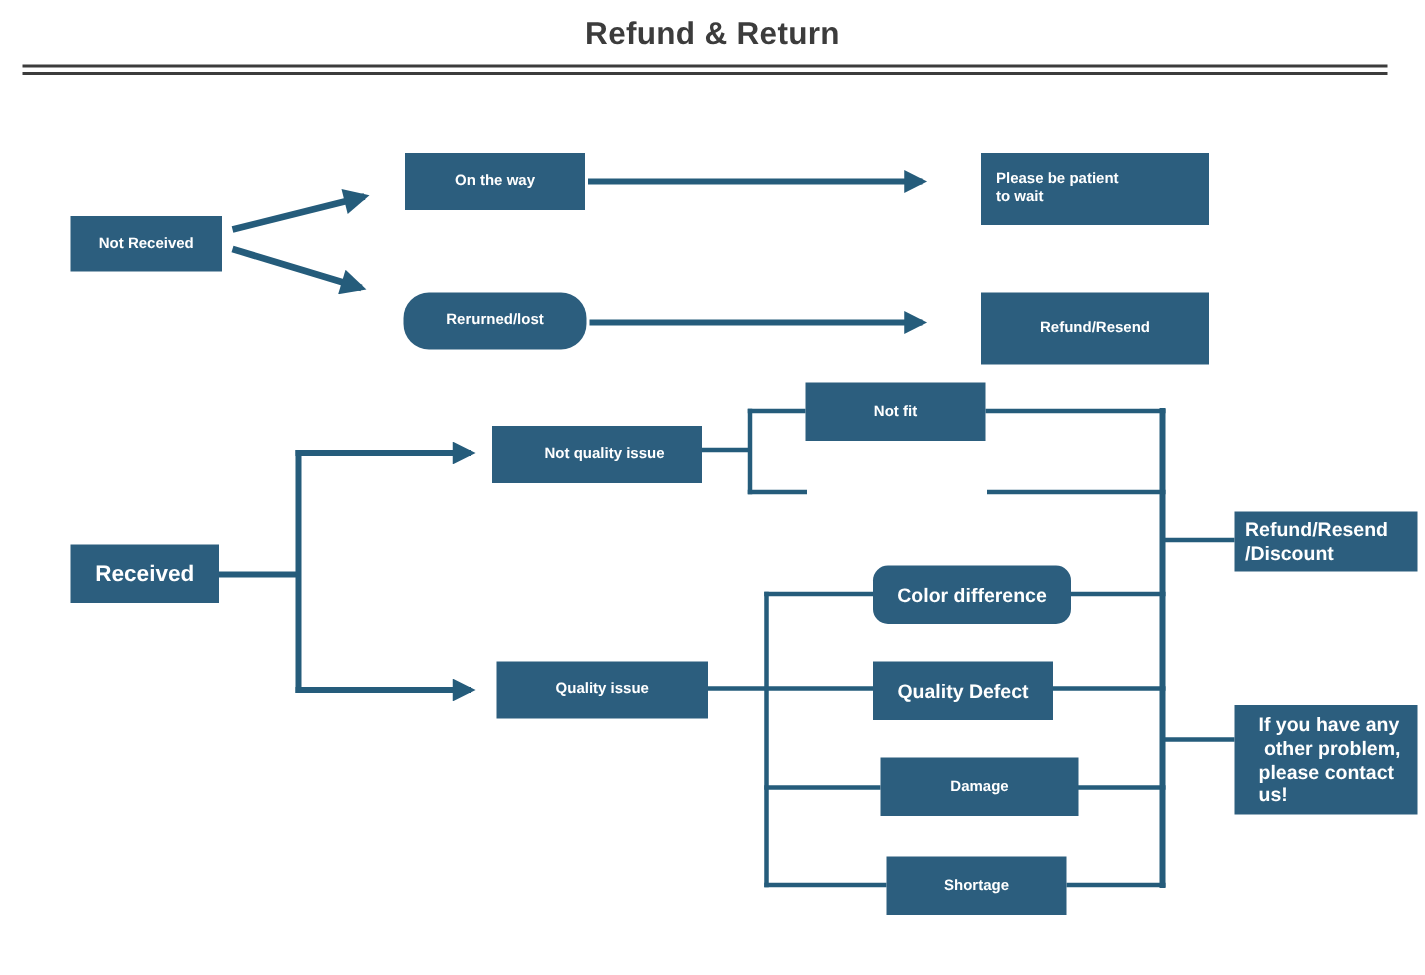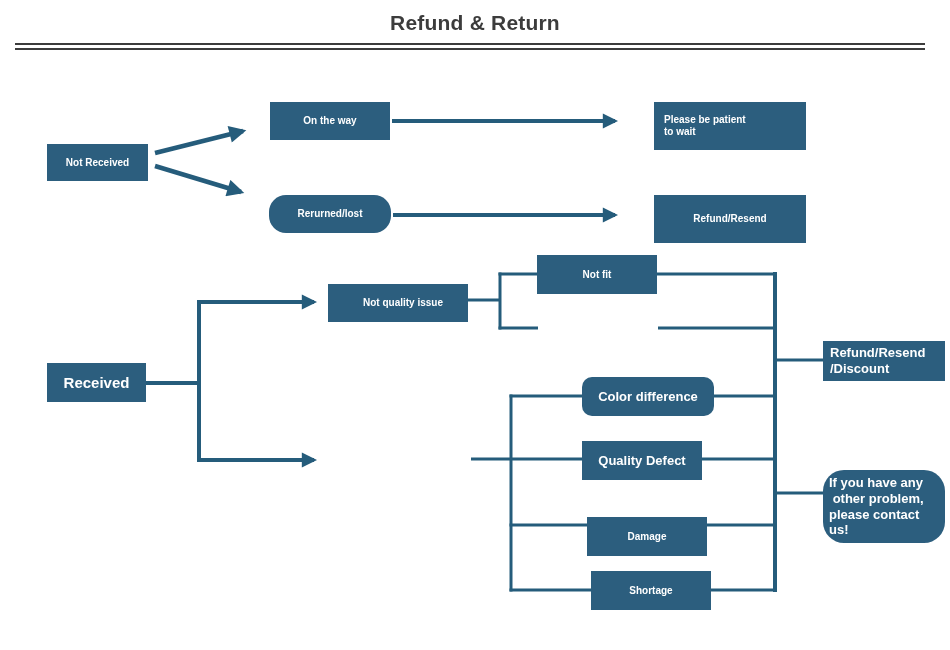--- a/index.html
+++ b/index.html
@@ -119,30 +119,31 @@
 
   <div class="node" style="left:654px; top:195px; width:152px; height:48px;">Refund/Resend</div>
 
   <div class="node fs15" style="left:47px; top:363px; width:99px; height:39px;text-align:right;">Received</div>
 
   <div class="node" style="left:328px; top:284px; width:140px; height:38px;padding-left:10px;">Not quality issue</div>
 
   <div class="node" style="left:537px; top:255px; width:120px; height:39px;">Not fit</div>
 
 
+  <div class="node" style="left:331px; top:441px; width:141px; height:38px;">Quality issue</div>
 
   <div class="node fs13" style="left:582px; top:377px; width:132px; height:39px;border-radius:10px;">Color difference</div>
 
   <div class="node fs13" style="left:582px; top:441px; width:120px; height:39px;">Quality Defect</div>
 
-  <div class="node" style="left:587px; top:505px; width:120px; height:39px;margin-top:12px;">Damage</div>
+  <div class="node" style="left:587px; top:505px; width:132px; height:39px;">Damage</div>
 
   <div class="node" style="left:591px; top:571px; width:120px; height:39px;">Shortage</div>
 
   <div class="node fs13 align-left" style="left:823px; top:341px; width:122px; height:40px; padding-left:7px;">Refund/Resend
 /Discount</div>
 
-  <div class="node fs13 align-left" style="left:823px; top:470px; width:122px; height:73px; padding-left:6px;border-radius:21px;">If you have any
+  <div class="node fs13 align-left" style="left:823px; top:470px; width:122px; height:73px; padding-left:16px;">If you have any
  other problem,
 please contact
 us!</div>
 
 </div>
 
 </body></html>

